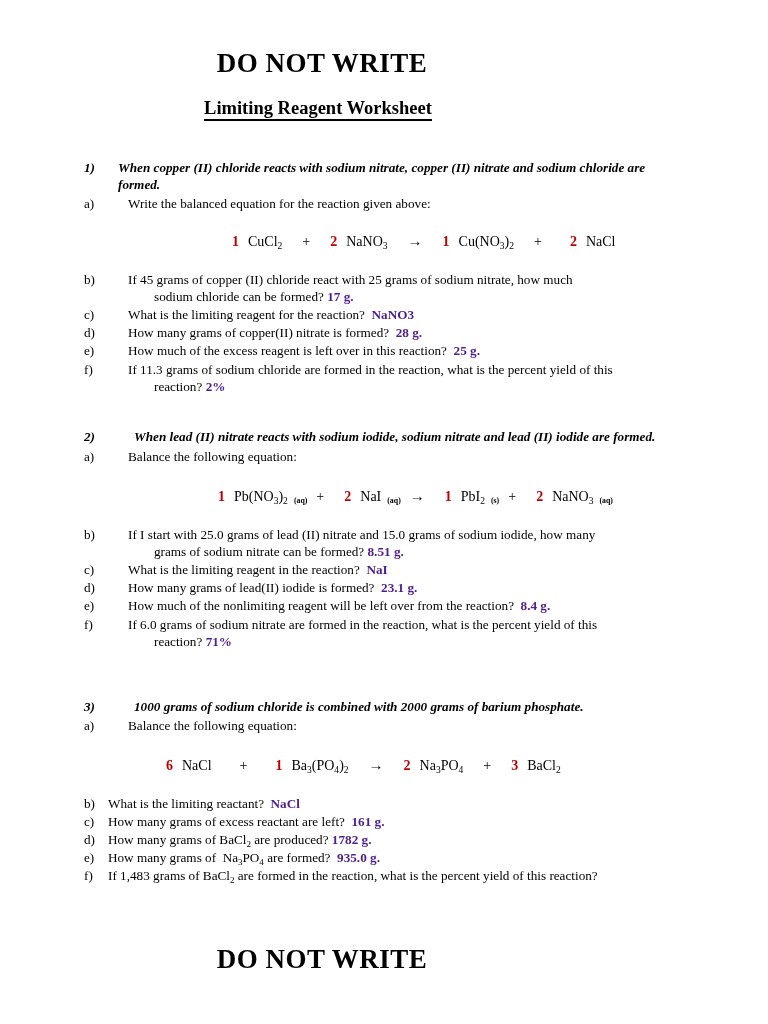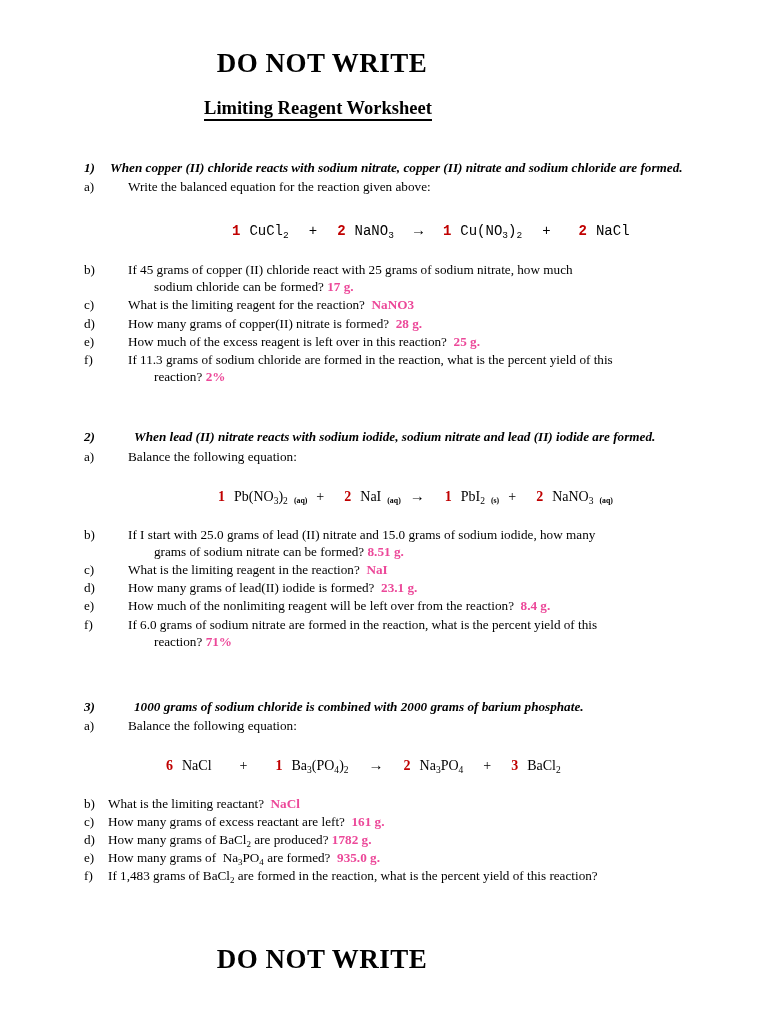--- a/index.html
+++ b/index.html
@@ -66,21 +66,21 @@
     font-style: italic;
     line-height: 1.28;
   }
   .q-num {
     flex: 0 0 auto;
     width: 22px;
   }
   #q2 .q-num, #q3 .q-num { width: 50px; }
   .q-stem-text { flex: 1 1 auto; }
   #q2 .q-stem-text, #q3 .q-stem-text { text-indent: 0; }
-  #q1 .q-stem-text { margin-left: 4px; }
+  #q1 .q-stem-text { margin-left: 12px; }
 
   
   .part {
     display: flex;
     font-size: 13.2px;
     line-height: 1.30;
     margin-top: 1px;
   }
   .part-letter {
     flex: 0 0 auto;
@@ -97,21 +97,21 @@
 
   
   .gap-a { margin-top: 2px; }
 
   
   .equation {
     font-size: 14px;
     line-height: 1.2;
     white-space: nowrap;
   }
-  #eq1 { margin: 28px 0 0 148px; font-family: Liberation Mono, monospace; }
+  #eq1 { margin: 20px 0 0 148px; }
   #eq2 { margin: 22px 0 0 134px; }
   #eq3 { margin: 22px 0 0  82px; }
 
   .coef {
     color: #C00000;
     font-weight: bold;
   }
   .sp     { display: inline-block; width: 20px; }
   .sp-sm  { display: inline-block; width: 9px; }
   .sp-lg  { display: inline-block; width: 28px; }
@@ -123,21 +123,21 @@
     line-height: 0;
   }
   sub.state {
     font-size: 0.56em;
     font-weight: bold;
     margin-left: 6px;
   }
 
   
   .ans {
-    color: #ec4899;
+    color: #4c1d95;
     font-weight: bold;
   }
 
   
   .q-parts { margin-top: 3px; }
 </style>
 </head>
 <body>
 
 <div class="page">

